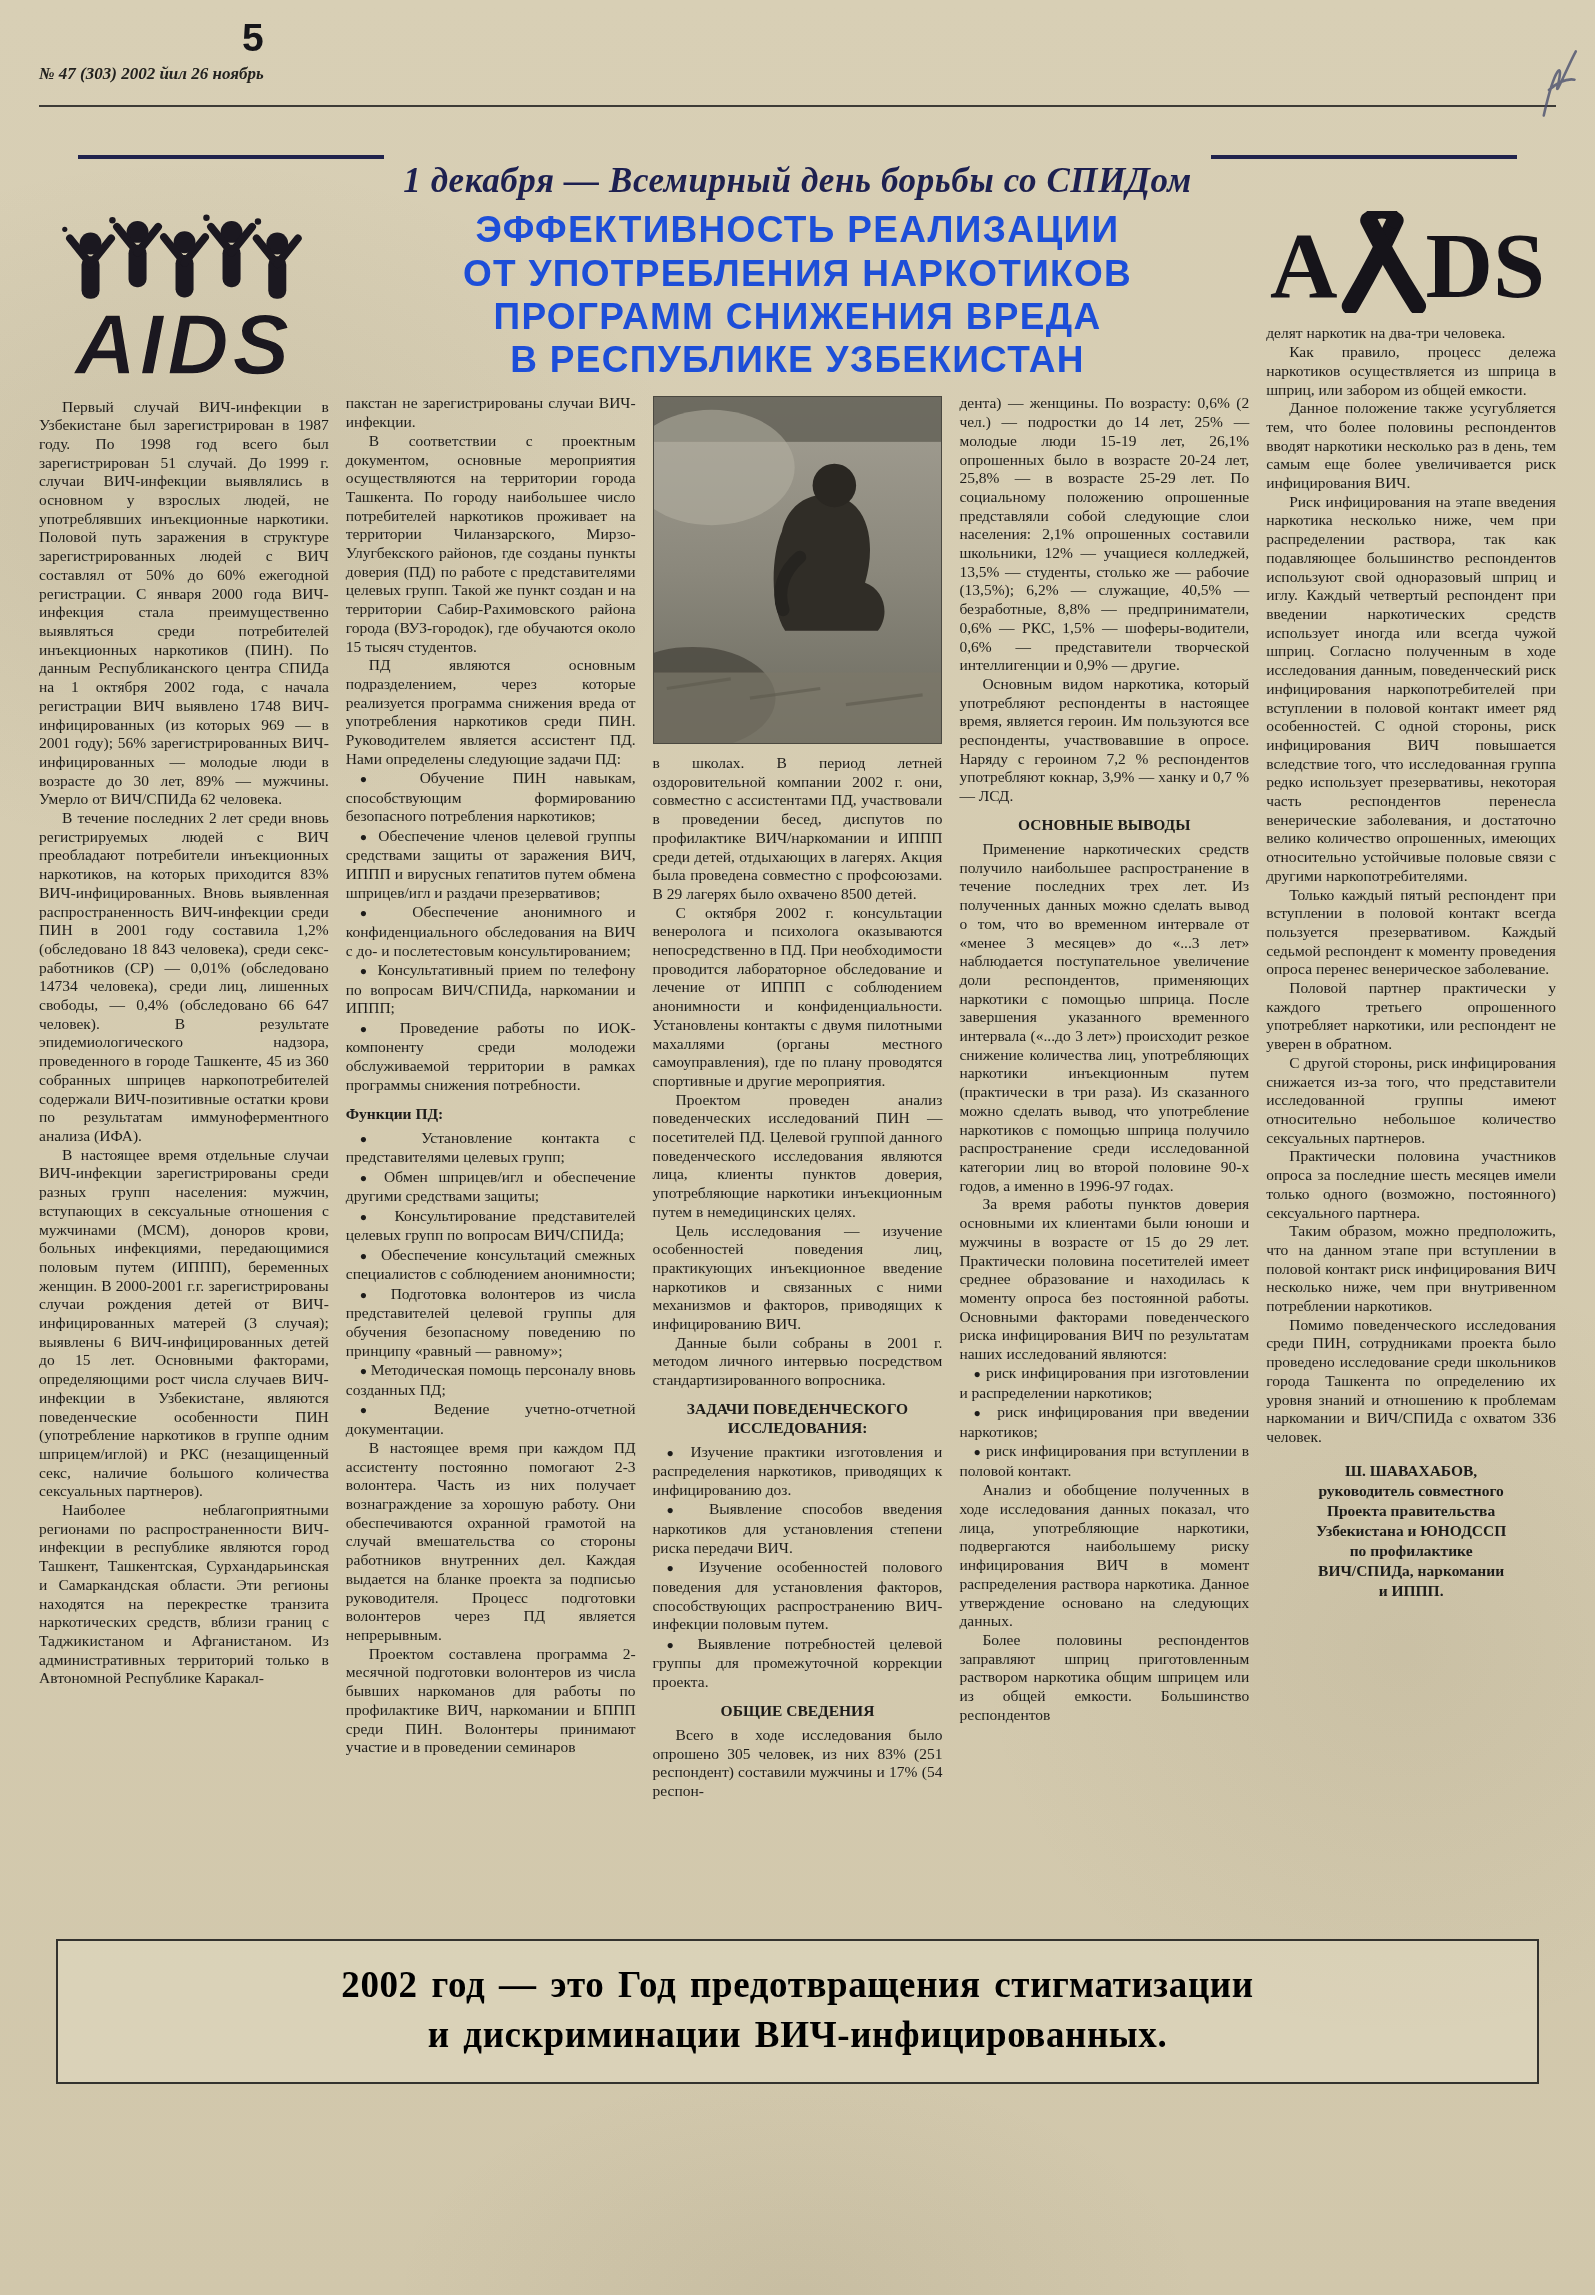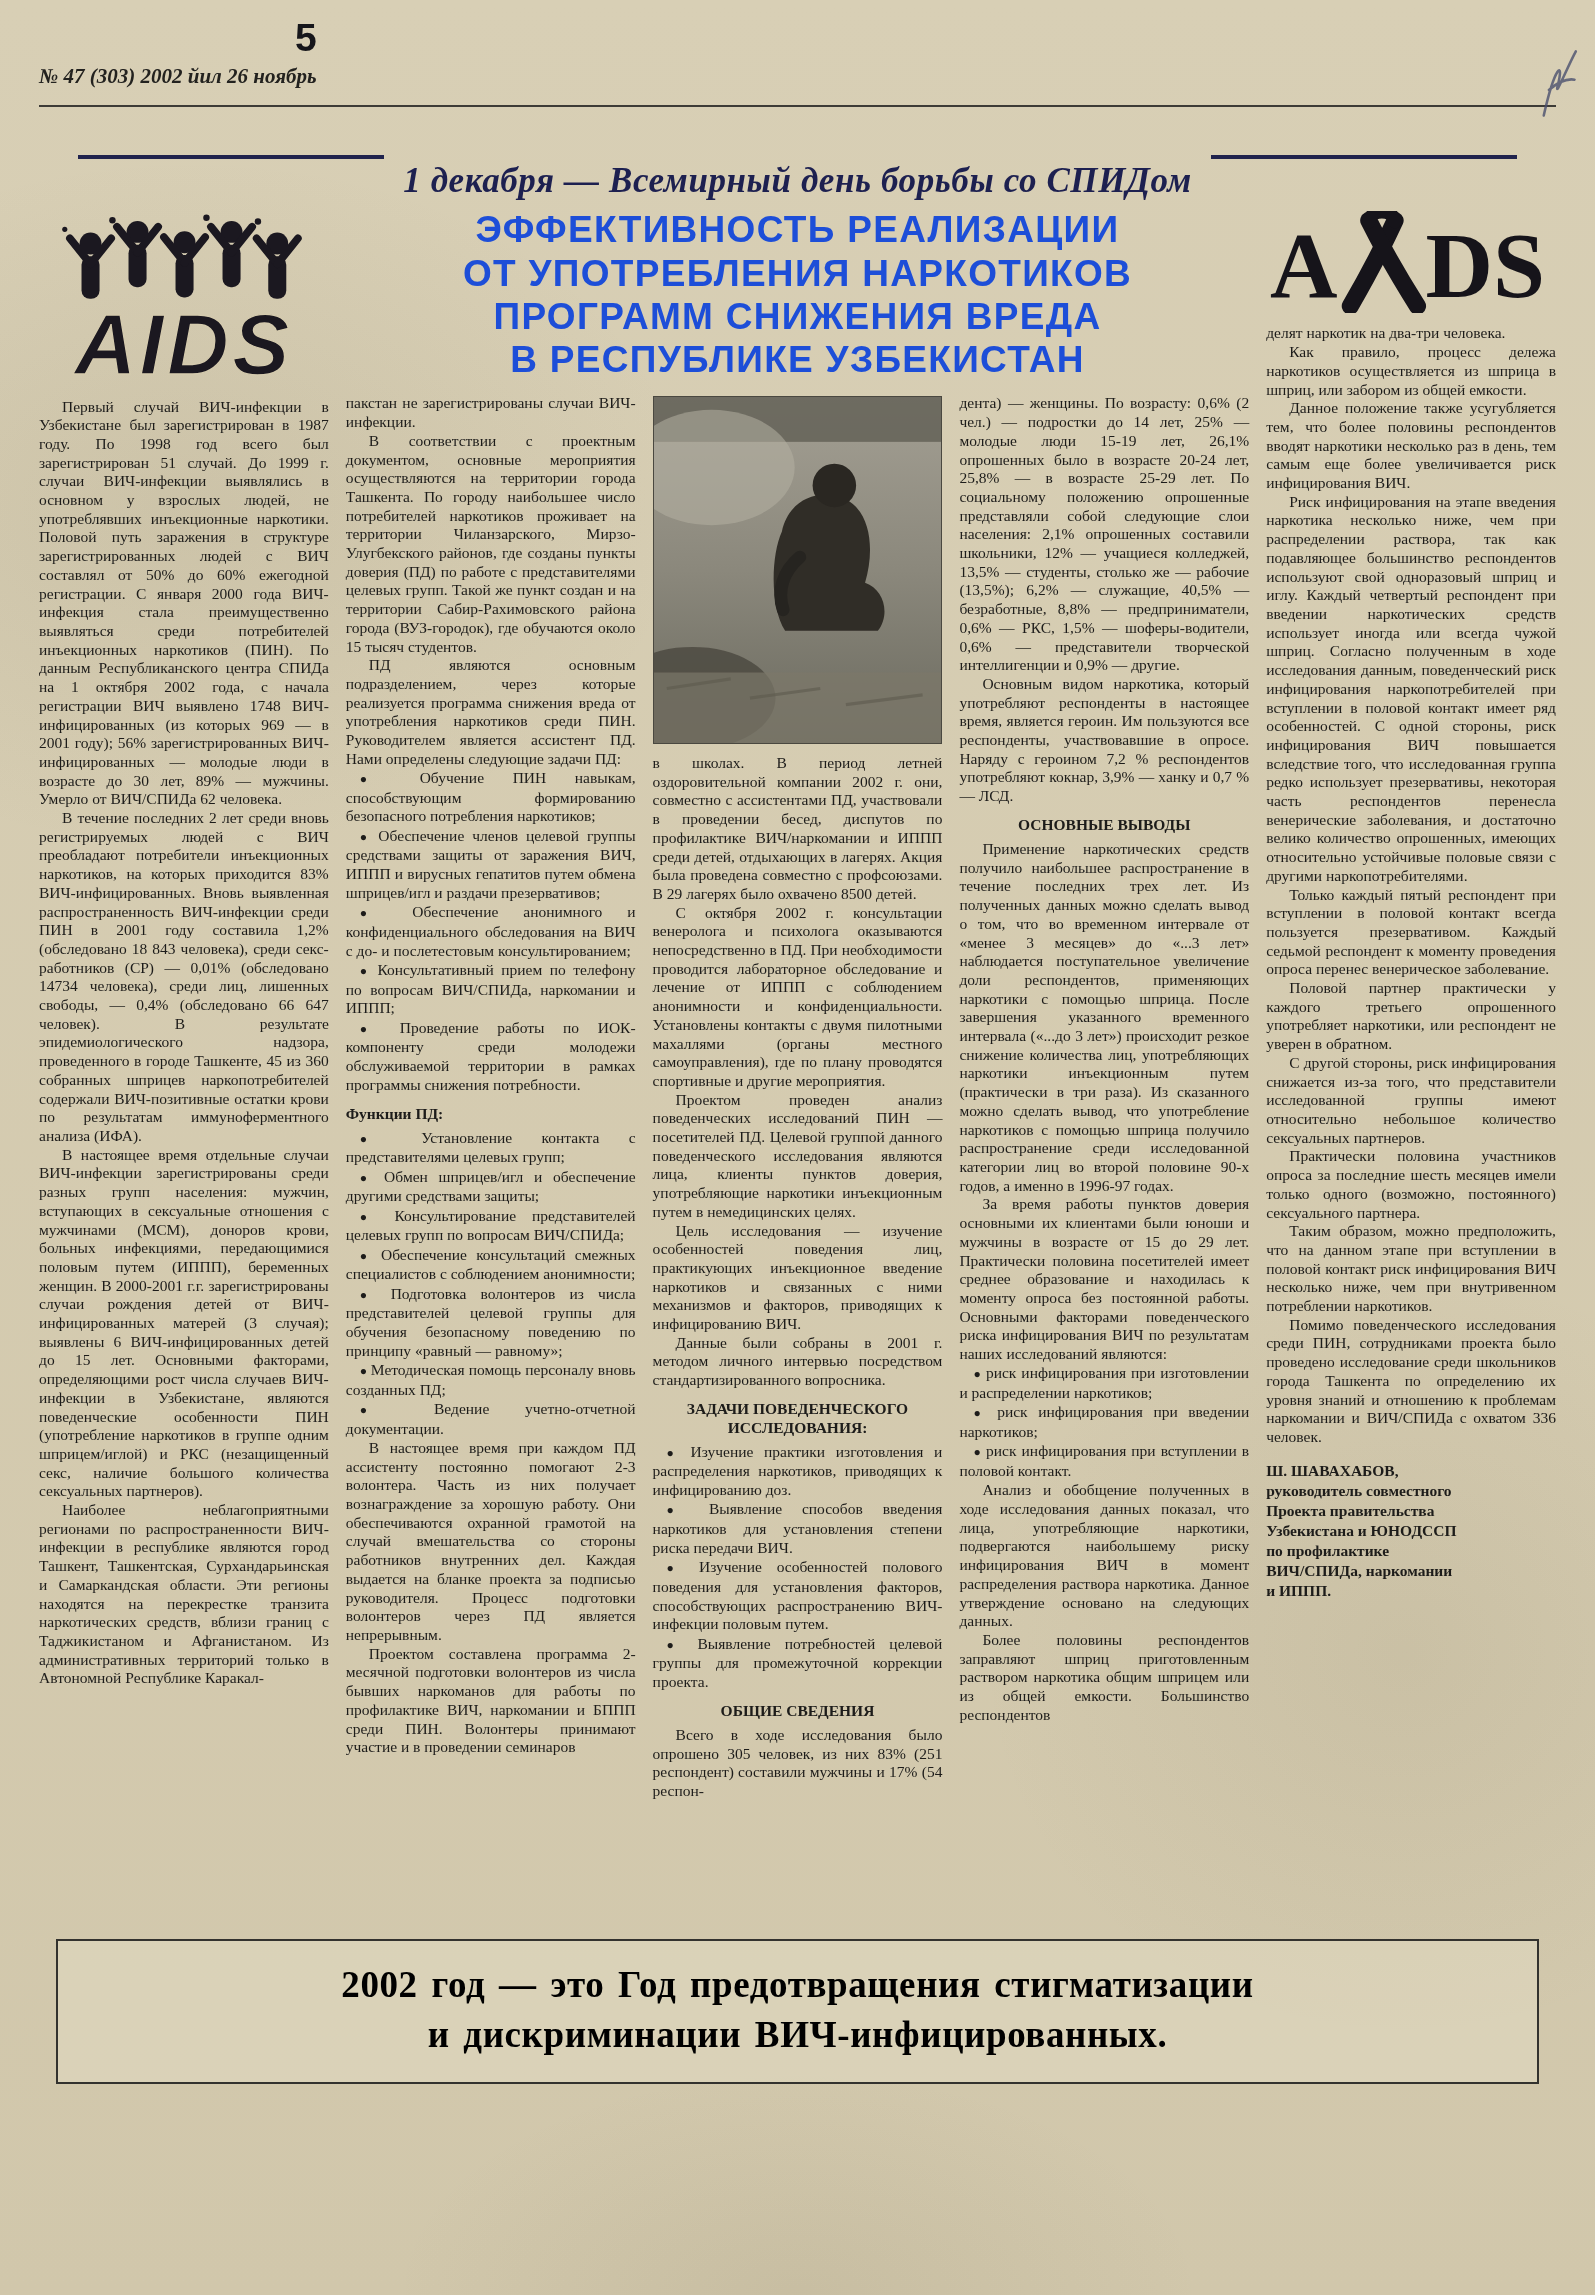--- a/index.html
+++ b/index.html
@@ -20,21 +20,21 @@
   .topbar { display: flex; justify-content: space-between; align-items: flex-start; height: 83px; }
   .masthead {
     border: 2.6px solid #3a8572; padding: 3.9px 11.6px 5.2px;
     font-family: "Liberation Sans", sans-serif;
     font-weight: bold; font-size: 24px; line-height: 1.04;
     color: #1e2b26; letter-spacing: 0.6px;
     text-shadow: 1.9px 1.9px 0 rgba(70,150,128,0.45);
   }
   .top-right { text-align: right; padding-top: 1.3px; }
   .pagenum { font-family: "Liberation Sans", sans-serif; font-weight: bold; font-size: 39px; line-height: 1; color: #16161a; }
-  .issue { font-style: italic; font-weight: bold; font-size: 21px; margin-top: 6.4px; color: #23221f; }
+  .issue { font-style: italic; font-weight: bold; font-size: 17px; margin-top: 6.4px; color: #23221f; }
   .header-rule { border: 0; border-top: 2.6px solid #3d3b36; margin: 5.2px 0 6.4px; }
 
   
   .day-banner { display: flex; align-items: center; gap: 19.3px; margin: 2.6px 39px 6.4px; }
   .day-banner .rule { flex: 1; height: 4.5px; background: #20234d; }
   .day-banner .txt {
     font-family: "Liberation Serif", serif; font-style: italic; font-weight: bold;
     font-size: 35px; color: #1d2050; white-space: nowrap; letter-spacing: 0.6px; margin-top: 47px;
   }
 
@@ -54,21 +54,21 @@
 
   
   .textcol { font-size: 15.5px; line-height: 18.7px; text-align: justify; hyphens: auto; }
   .blk { margin: 0; }
   .blk.p { text-indent: 23px; }
   .blk.c { text-indent: 0; }
   .blk.b { text-indent: 14px; margin: 0.6px 0; }
   .blk.b .dot { font-size: 12.2px; }
   .blk.h { font-weight: bold; text-align: center; text-indent: 0; margin: 10.3px 0 5.2px; }
   .blk.hl { font-weight: bold; text-indent: 0; margin: 10.3px 0 5.2px; }
-  .blk.sig { font-weight: bold; text-align: left; text-indent: 0; line-height: 20px; }
+  .blk.sig { font-weight: bold; text-align: center; text-indent: 0; line-height: 20px; }
   .blk.p + .blk.sig { margin-top: 14px; }
 
   
   .aids-left { width: 100%; height: 179px; margin: 2.6px 0 9px; font-style: italic; }
   .aids-right { width: 100%; height: 102px; margin: 3.9px 0 11.6px; }
   .photo { width: 100%; height: 348px; margin: 1.3px 0 10.3px; background: #8b887c; border: 1.3px solid #4a4840; box-sizing: border-box; }
   .photo svg, .aids-left svg, .aids-right svg { width: 100%; height: 100%; display: block; }
 
   
   .footer-banner {

